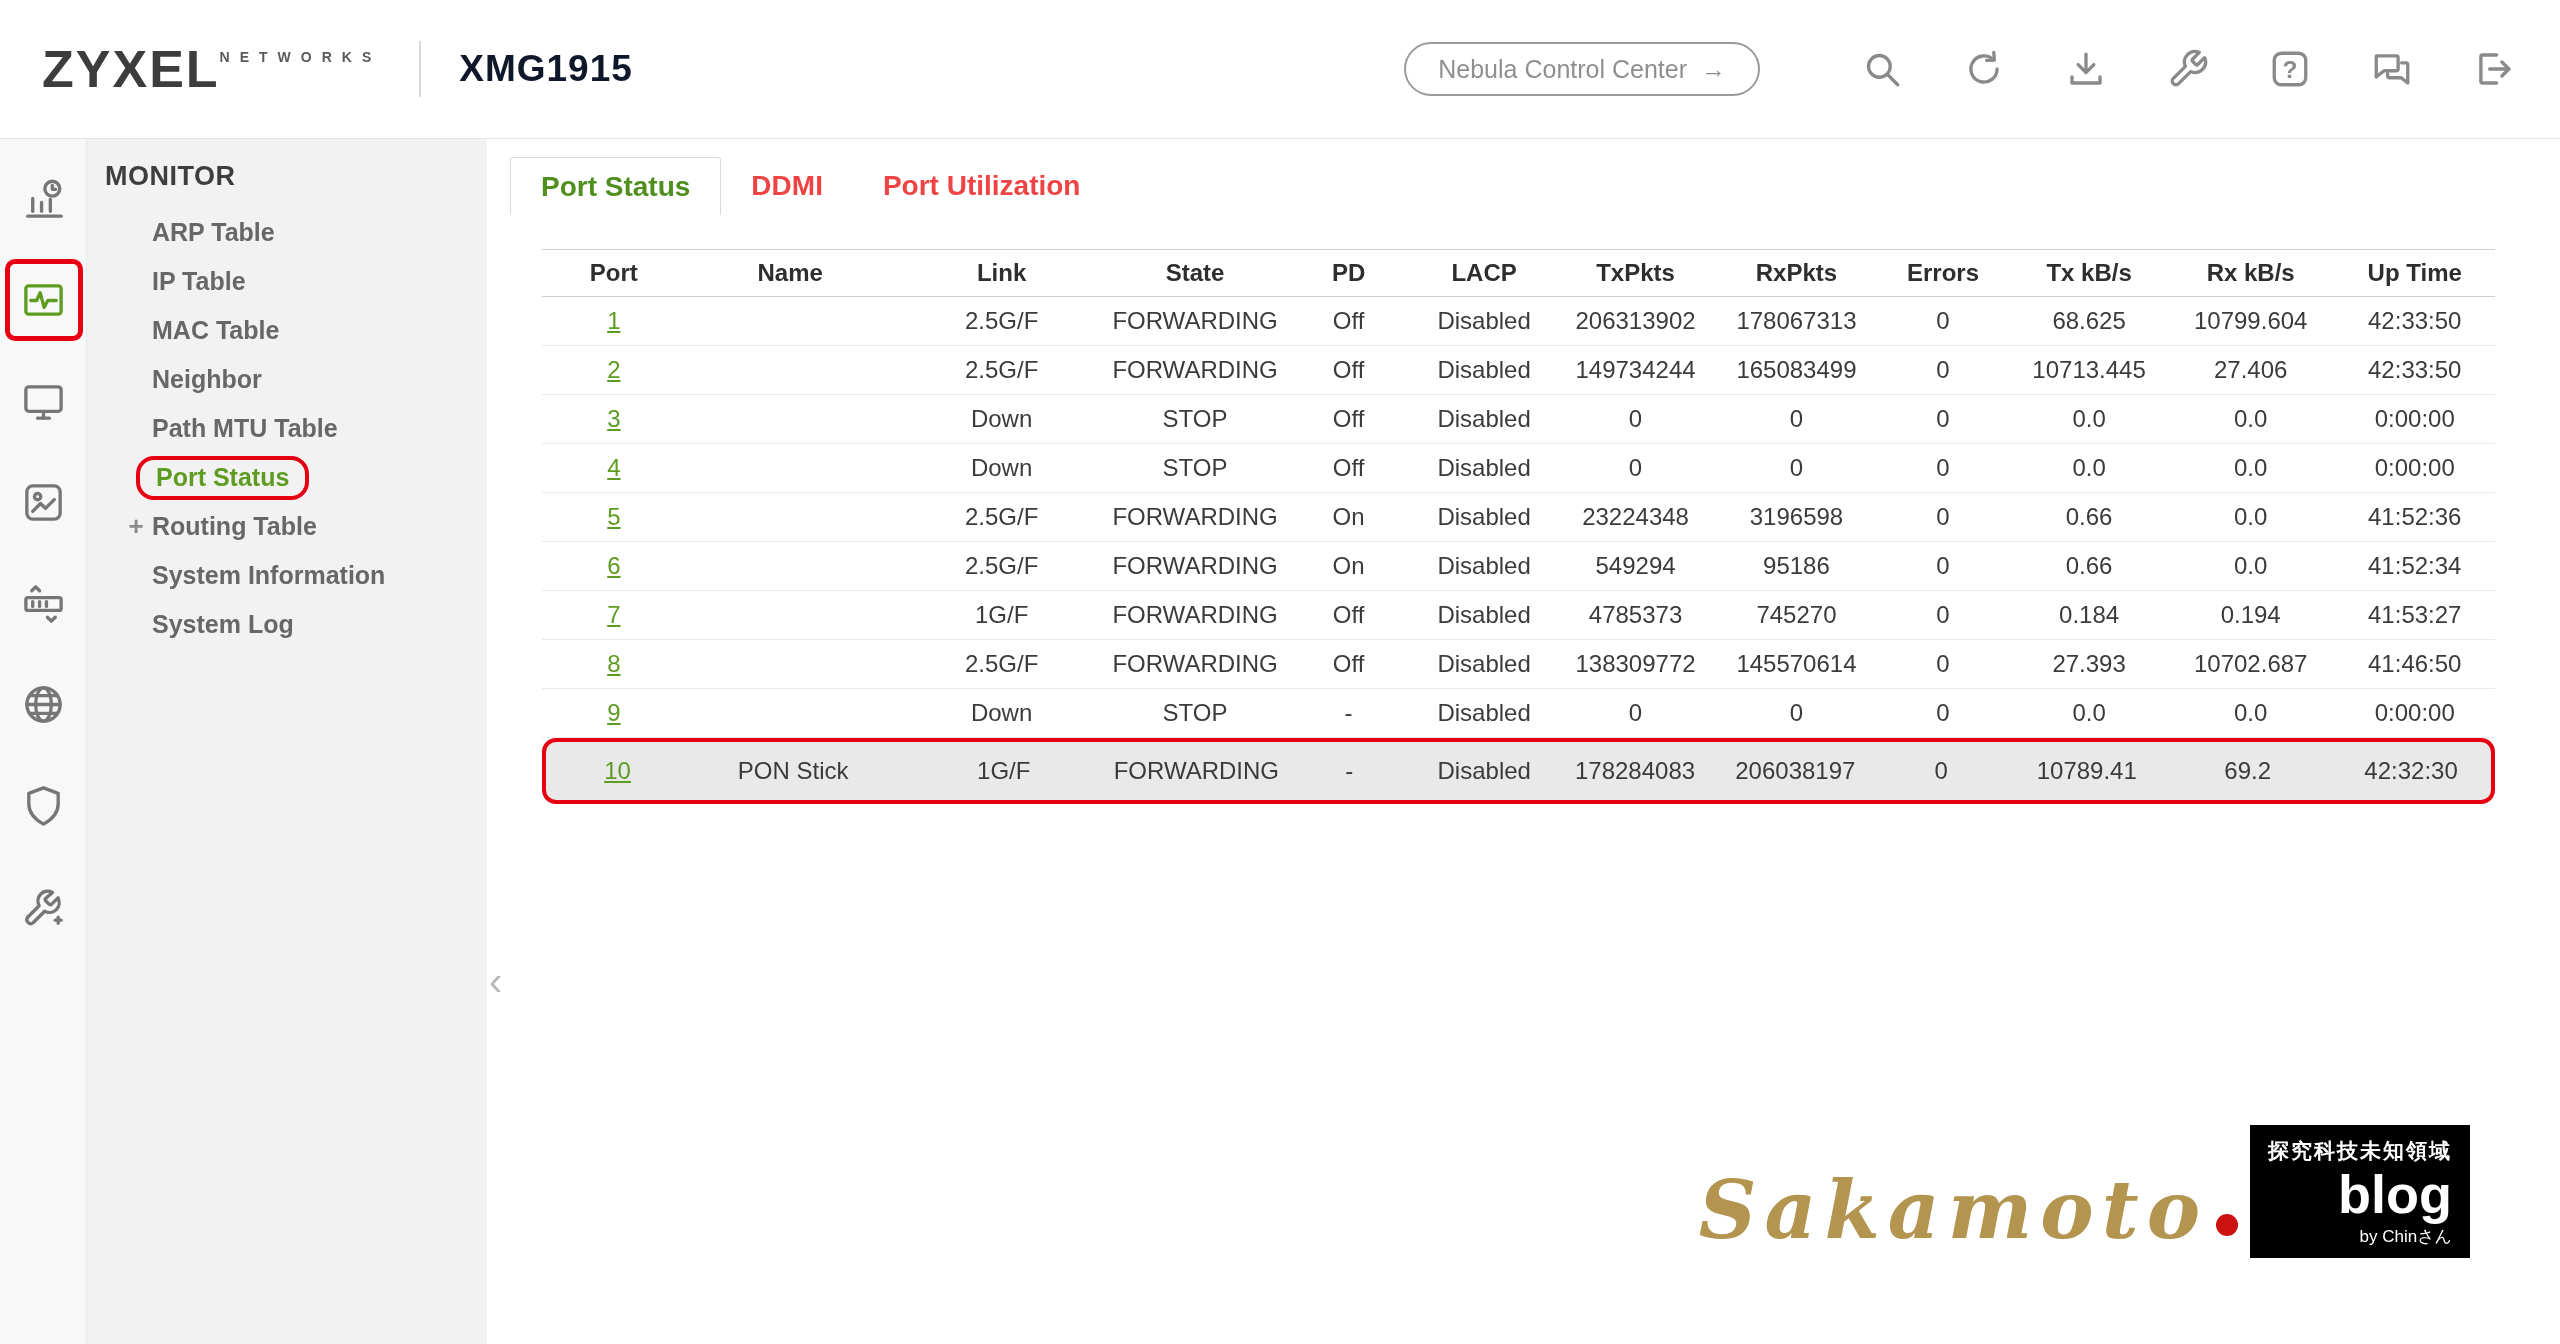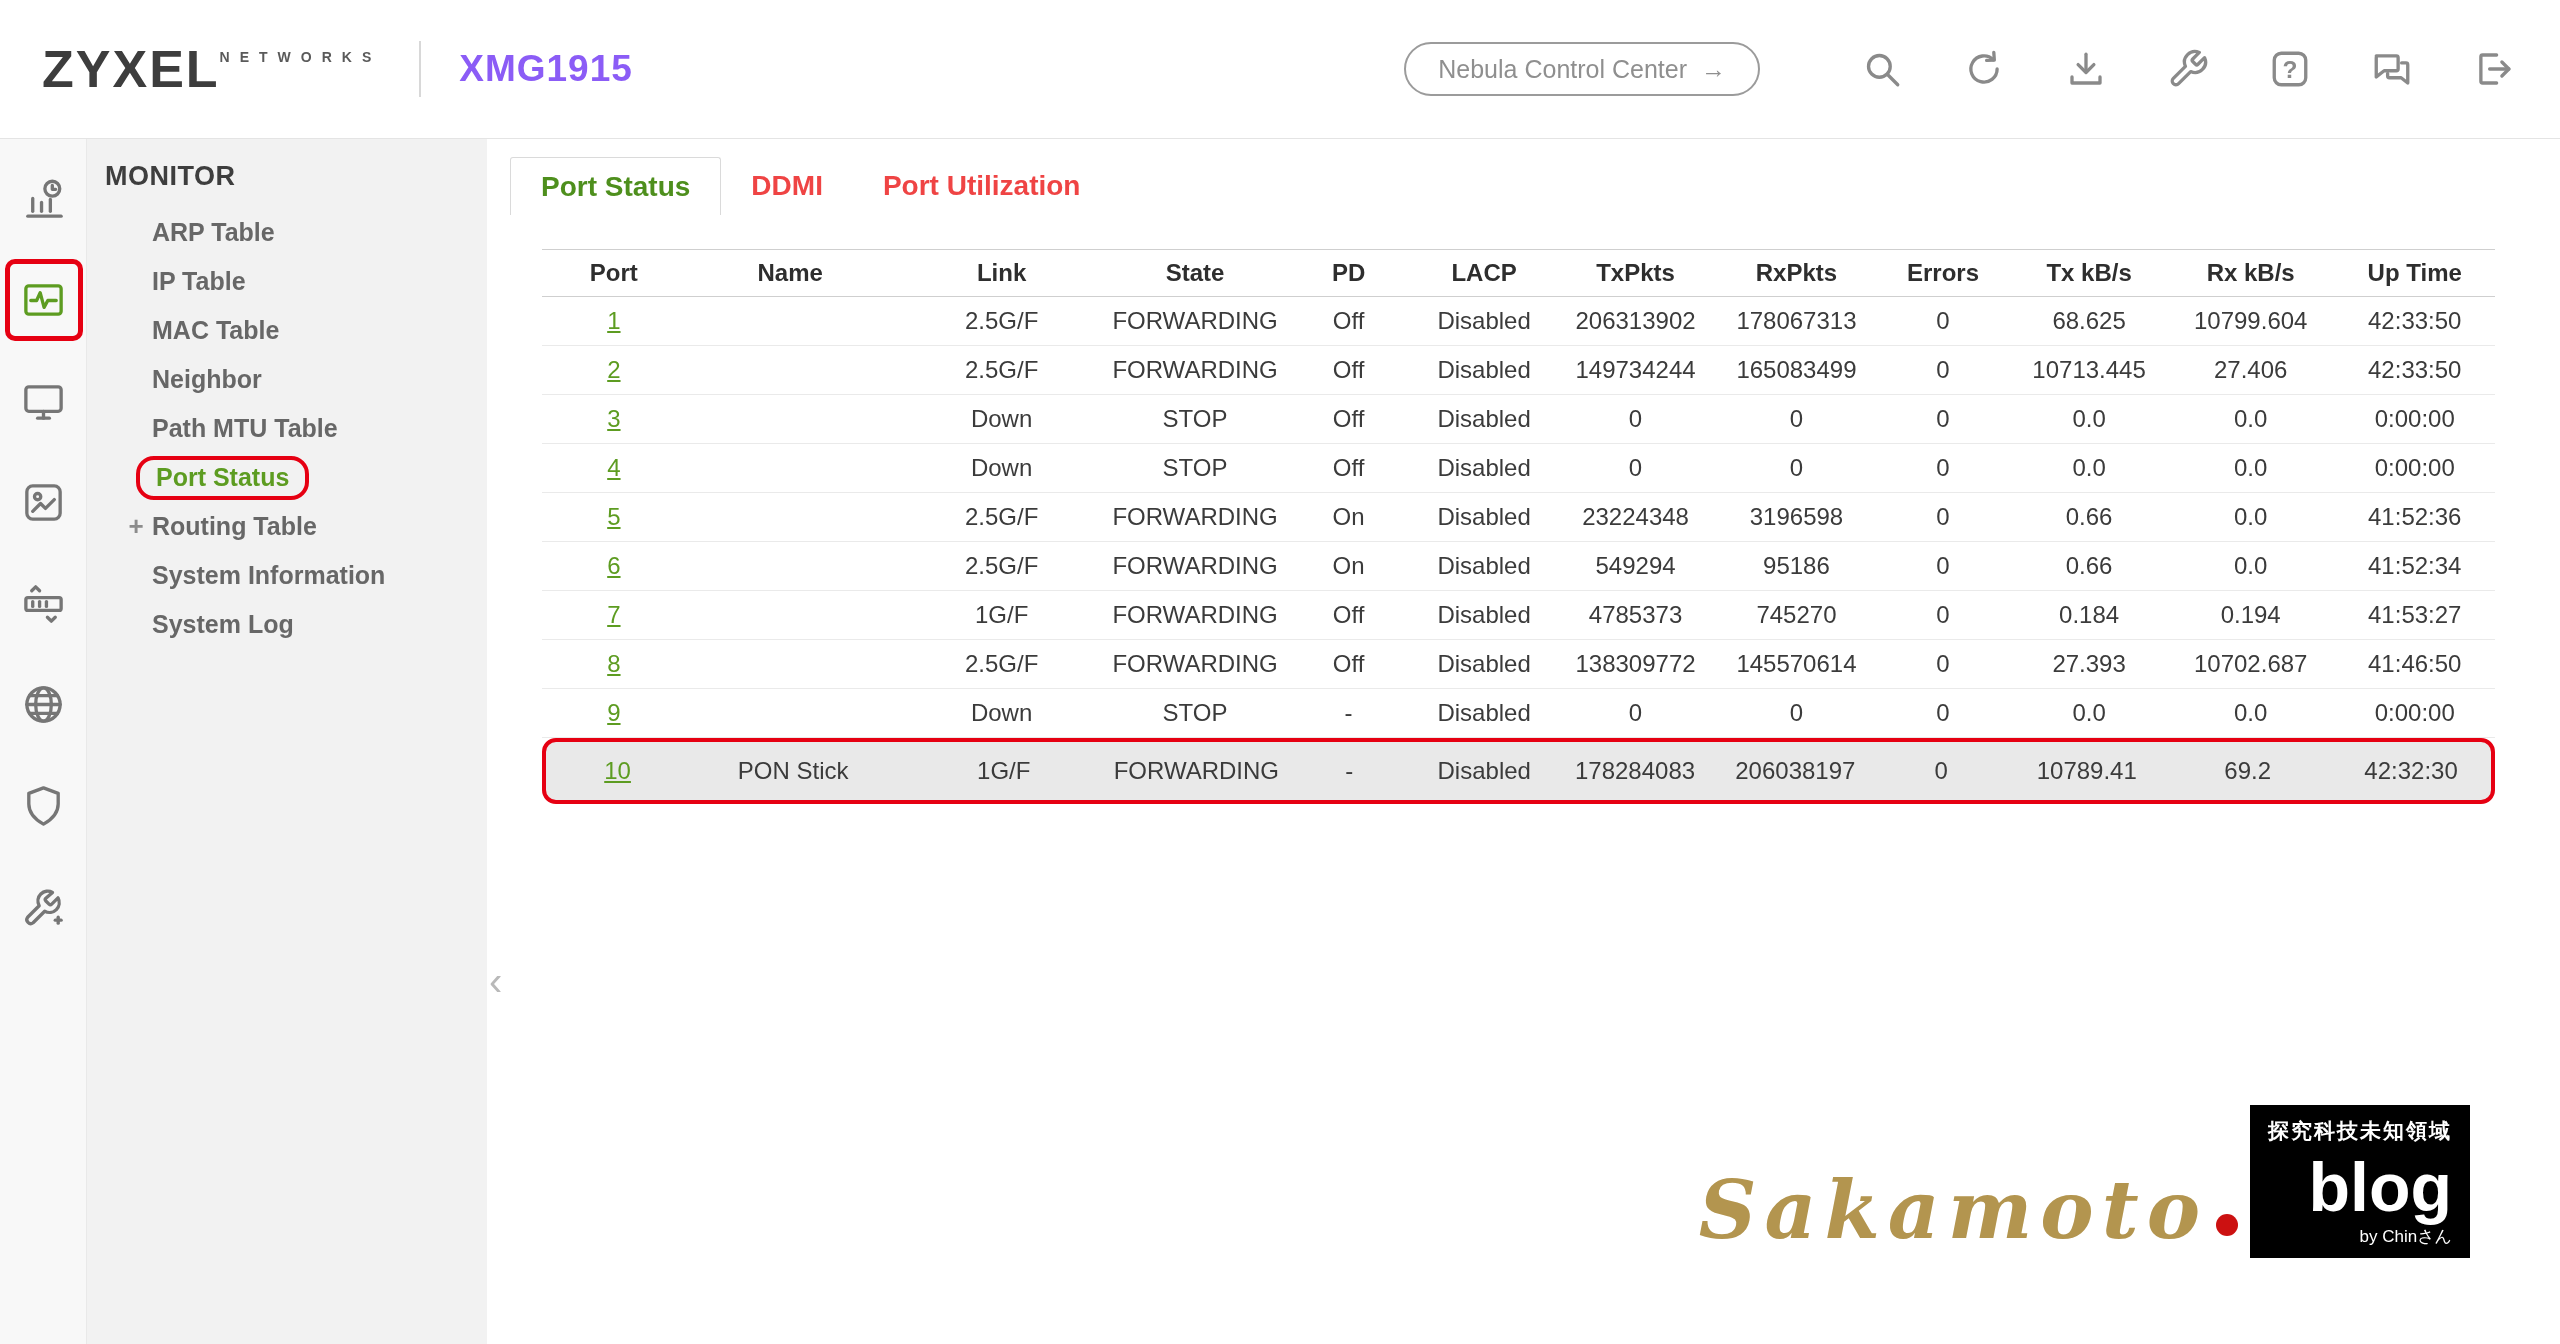--- a/index.html
+++ b/index.html
@@ -12,21 +12,21 @@
   
   .header {
     height:139px; display:flex; align-items:center;
     padding:0 44px 0 42px; background:#fff;
     border-bottom:1px solid #e4e4e4;
   }
   .logo-block { display:flex; flex-direction:row; align-items:flex-start; }
   .logo-main { font-size:52px; font-weight:800; color:#3d3d3d; letter-spacing:2px; line-height:1; }
   .logo-sub { font-size:14px; font-weight:bold; color:#5a5a5a; letter-spacing:10px; margin-top:6px; }
   .logo-divider { width:2px; height:56px; background:#d8d8d8; margin:0 38px; }
-  .model-name { font-size:37px; font-weight:bold; color:#8b5cf6; letter-spacing:1px; }
+  .model-name { font-size:37px; font-weight:bold; color:#0f172a; letter-spacing:1px; }
   .header-right { margin-left:auto; display:flex; align-items:center; gap:58px; }
   .nebula-btn {
     height:54px; border:2px solid #9b9b9b; border-radius:30px;
     display:flex; align-items:center; gap:14px; padding:0 32px;
     color:#8f8f8f; font-size:25px; background:#fff; cursor:pointer; margin-right:42px;
     white-space:nowrap;
     text-align:right;
   }
   .hicon { width:44px; height:44px; display:flex; align-items:center; justify-content:center; cursor:pointer; }
   .hicon svg { width:42px; height:42px; stroke:#8a8a8a; fill:none; stroke-width:1.9; stroke-linecap:round; stroke-linejoin:round; }
@@ -92,21 +92,21 @@
   .wm-script {
     font-family:"DejaVu Serif", serif; font-style:italic; font-weight:bold;
     color:#b3954f; font-size:80px; letter-spacing:8px; line-height:.85; margin-bottom:14px;
   }
   .wm-dot { width:22px; height:22px; border-radius:50%; background:#cc1111; margin:0 12px 22px 8px; }
   .wm-box {
     background:#000; color:#fff; padding:12px 18px 10px;
     display:flex; flex-direction:column; align-items:flex-end; min-width:176px;
   }
   .wm-cn { font-size:21px; font-weight:bold; letter-spacing:2px; }
-  .wm-blog { font-size:68px; font-weight:bold; line-height:1; margin-top:8px; }
+  .wm-blog { font-size:54px; font-weight:bold; line-height:1; margin-top:2px; }
   .wm-by { font-size:17px; margin-top:4px; }
 </style>
 </head>
 <body>
 
 <div class="header">
   <div class="logo-block">
     <div class="logo-main">ZYXEL</div>
     <div class="logo-sub">NETWORKS</div>
   </div>

